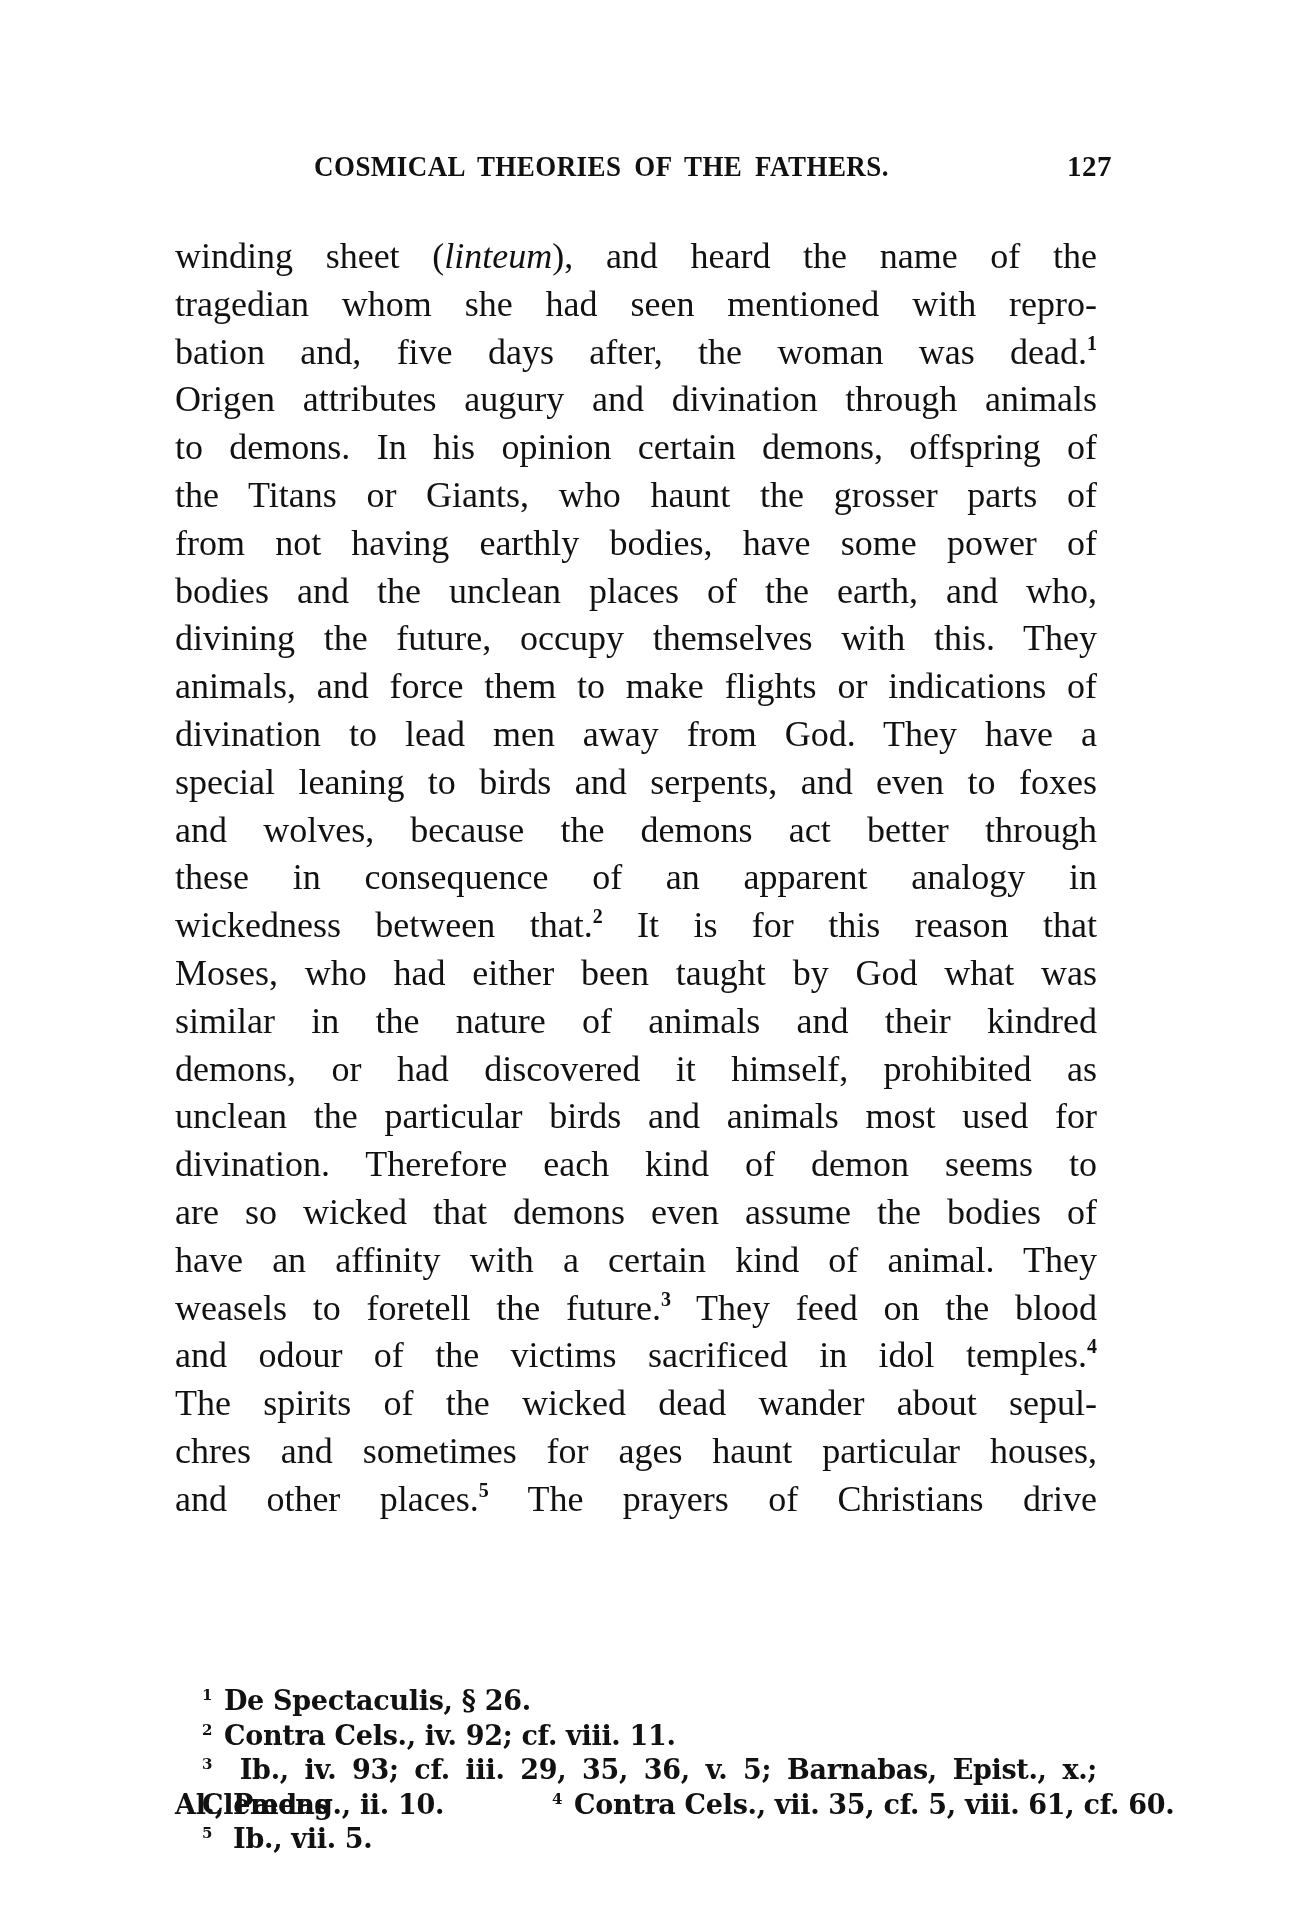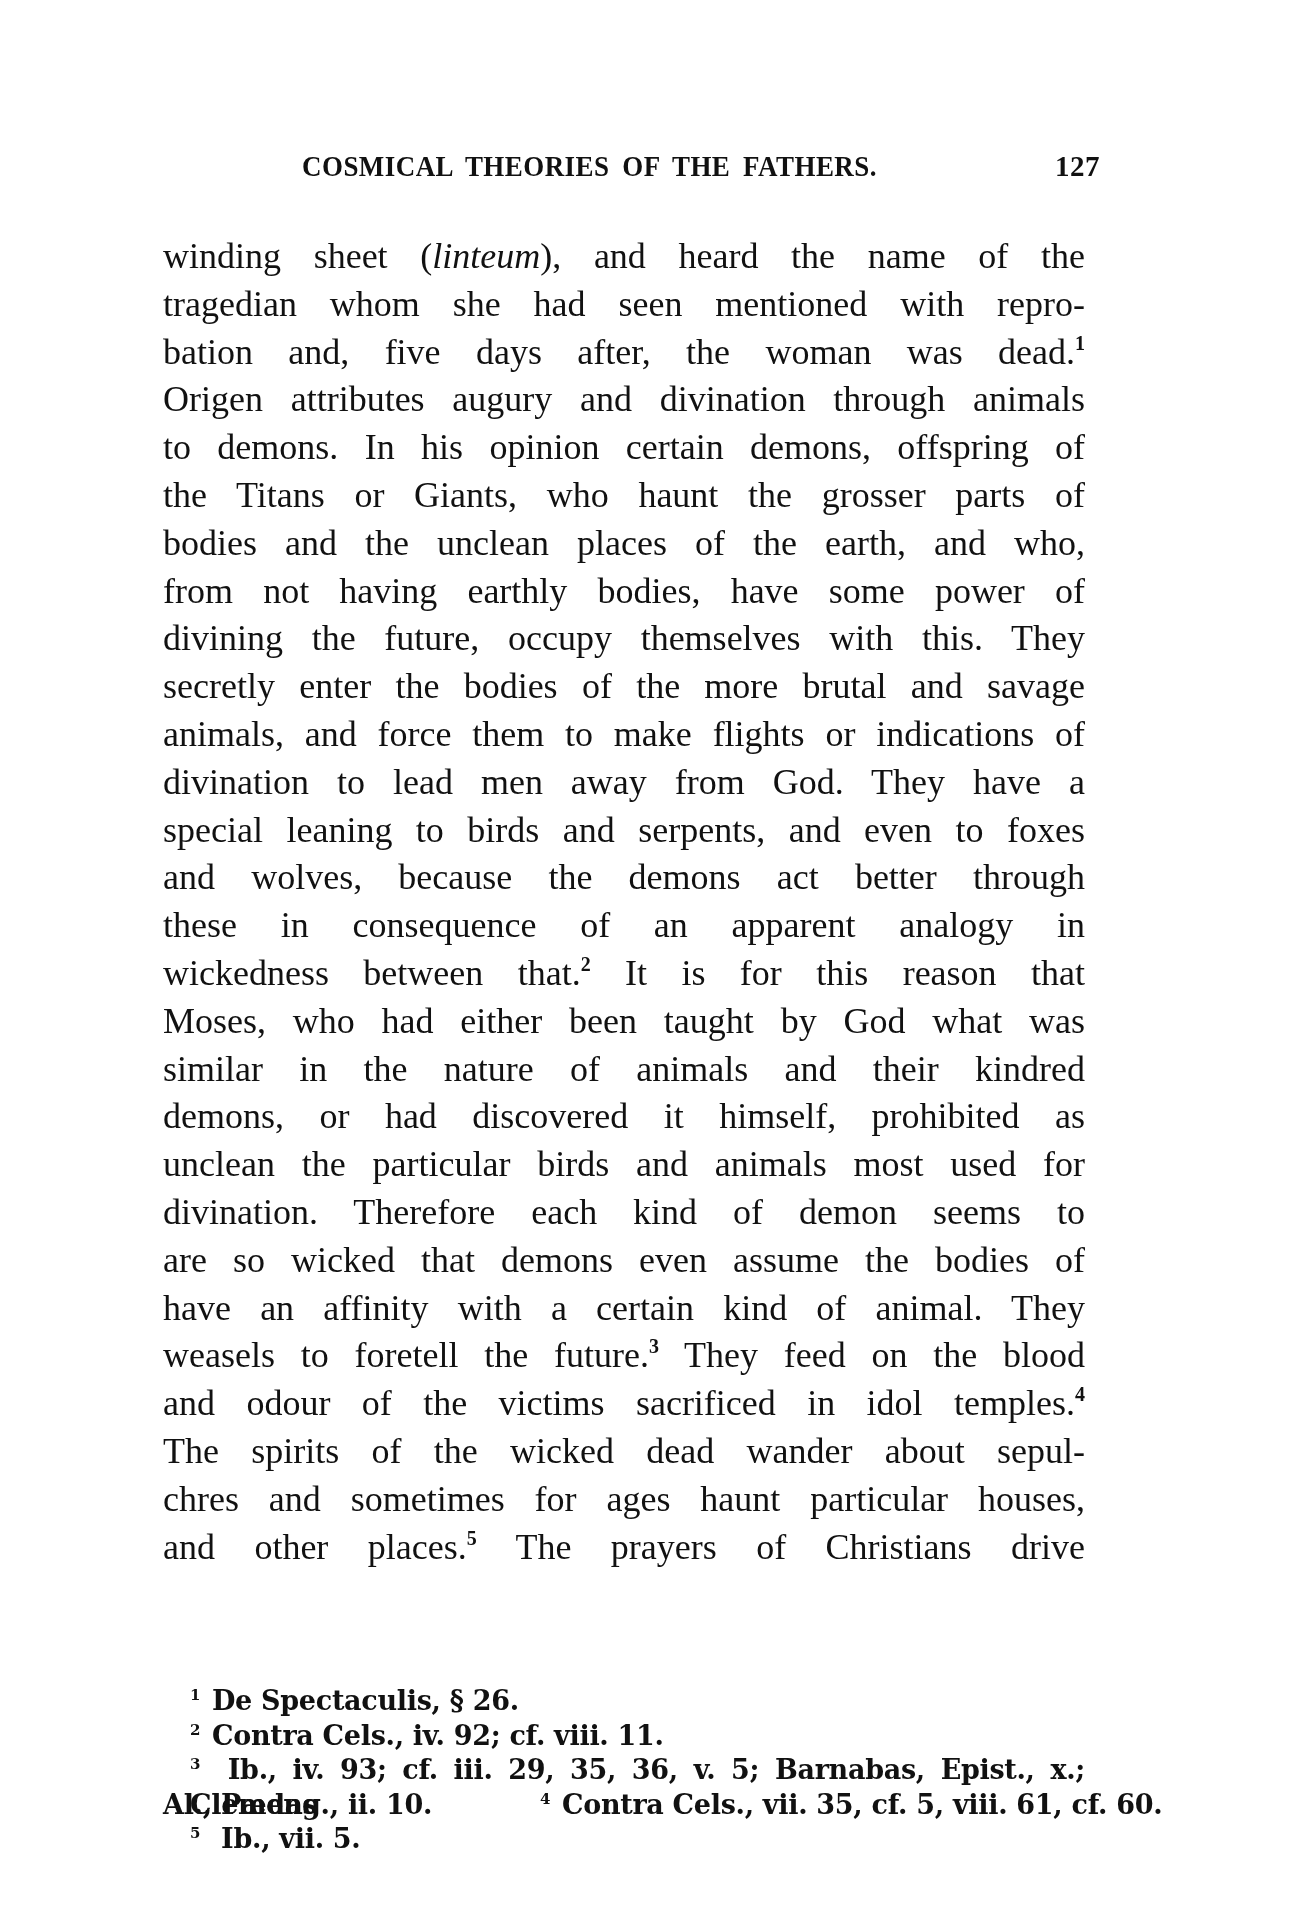--- a/index.html
+++ b/index.html
@@ -10,21 +10,21 @@
     body {
       width: 1292px;
       height: 1925px;
       position: relative;
       overflow: hidden;
       color: #111111;
       font-family: "Liberation Serif", "DejaVu Serif", serif;
     }
     .page {
       position: absolute;
-      left: 0; top: 0;
+      left: 12px; top: 0;
       width: 1138px;
       height: 1925px;
     }
     
     .running-head {
       position: absolute;
       top: 148px;
       left: 302px;
       width: 780px;
       height: 36px;
@@ -132,24 +132,23 @@
     <span class="folio">127</span>
   </div>
 
   <div class="body-text" id="body-text">
       <div class="line"><span>winding sheet (</span><span class="it">linteum</span><span>), and heard the name of the</span></div>
       <div class="line"><span>tragedian whom she had seen mentioned with repro-</span></div>
       <div class="line"><span>bation and, five days after, the woman was dead.</span><span class="fnref">1</span></div>
       <div class="line"><span>Origen attributes augury and divination through animals</span></div>
       <div class="line"><span>to demons.  In his opinion certain demons, offspring of</span></div>
       <div class="line"><span>the Titans or Giants, who haunt the grosser parts of</span></div>
+      <div class="line"><span>from not having earthly bodies, have some power of</span></div>
       <div class="line"><span>bodies and the unclean places of the earth, and who,</span></div>
-      <div class="line"><span>from not having earthly bodies, have some power of</span></div>
       <div class="line"><span>divining the future, occupy themselves with this.  They</span></div>
-      <div class="line"><span>secretly enter the bodies of the more brutal and savage</span></div>
       <div class="line"><span>animals, and force them to make flights or indications of</span></div>
       <div class="line"><span>divination to lead men away from God.  They have a</span></div>
       <div class="line"><span>special leaning to birds and serpents, and even to foxes</span></div>
       <div class="line"><span>and wolves, because the demons act better through</span></div>
       <div class="line"><span>these in consequence of an apparent analogy in</span></div>
       <div class="line"><span>wickedness between that.</span><span class="fnref">2</span><span>  It is for this reason that</span></div>
       <div class="line"><span>Moses, who had either been taught by God what was</span></div>
       <div class="line"><span>similar in the nature of animals and their kindred</span></div>
       <div class="line"><span>demons, or had discovered it himself, prohibited as</span></div>
       <div class="line"><span>unclean the particular birds and animals most used for</span></div>

